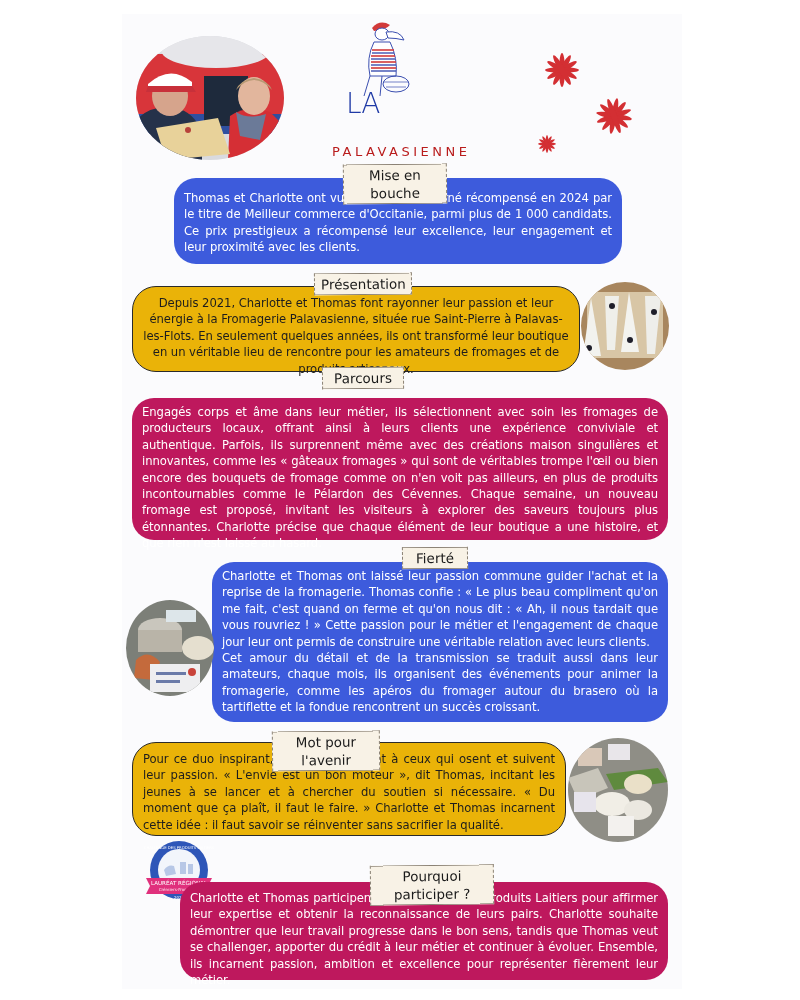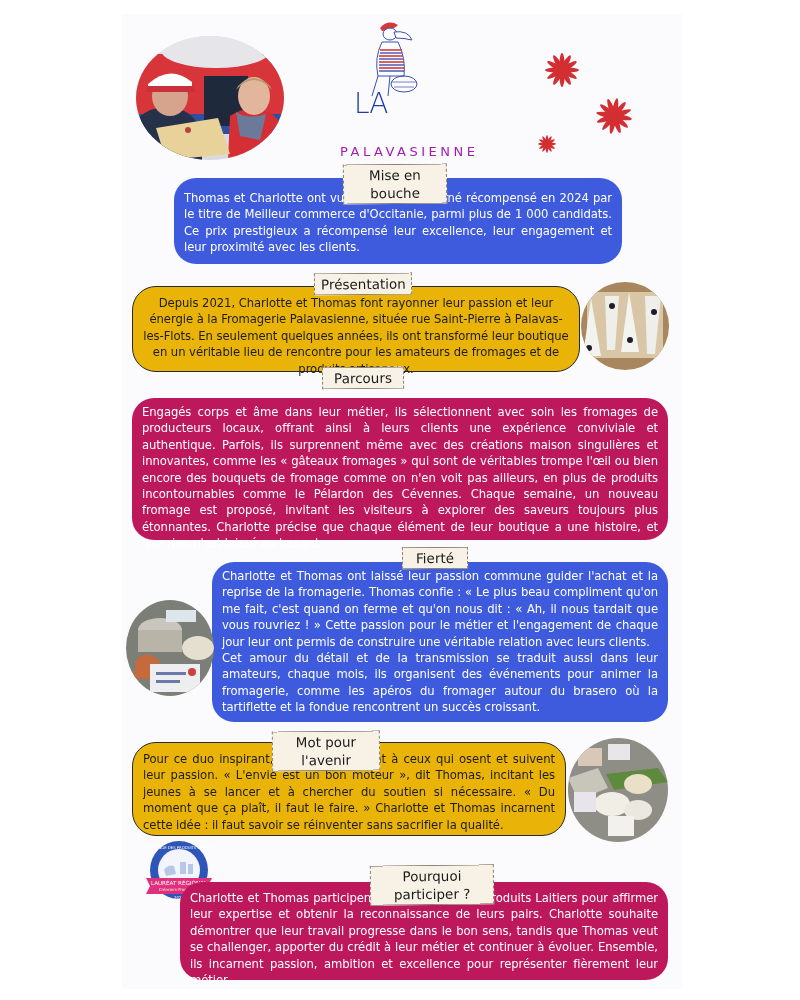--- a/index.html
+++ b/index.html
@@ -31,21 +31,21 @@
       text-align: center; padding: 1px 6px;
       border-top: 1px solid #8b8275; border-bottom: 1px solid #8b8275;
       border-left: 1px dashed #8b8275; border-right: 1px dashed #8b8275;
       transform: rotate(-0.6deg);
       z-index: 3;
     }
     .logo-word {
       position: absolute; color: #1f3aa6; font-family: "DejaVu Sans", sans-serif;
       font-weight: 300; letter-spacing: -1px;
     }
-    .sub-word { position: absolute; color: #a21caf; font-size: 13px; letter-spacing: 3.5px; }
+    .sub-word { position: absolute; color: #b91c1c; font-size: 13px; letter-spacing: 3.5px; }
   </style>
 </head>
 <body>
 
 <div class="page">
 
   <div class="circle-photo" style="left:14px; top:22px; width:148px; height:124px;">
     <svg width="148" height="124" viewBox="0 0 148 124">
       <rect width="148" height="124" fill="#d9dadf"></rect>
       <rect x="0" y="18" width="148" height="60" fill="#d8353a"></rect>
@@ -61,21 +61,21 @@
       <path d="M92 124 L94 80 Q112 68 134 76 L148 90 L148 124 Z" fill="#d52f35"></path>
       <ellipse cx="118" cy="60" rx="16" ry="19" fill="#e2b69d"></ellipse>
       <path d="M100 54 Q118 34 136 54 Q132 44 118 42 Q104 44 100 54 Z" fill="#b79a74"></path>
       <path d="M100 76 Q112 84 130 78 L124 104 L104 100 Z" fill="#6b7a98"></path>
 
       <path d="M20 92 L82 82 L94 118 L30 124 Z" fill="#e8d29a"></path>
       <circle cx="52" cy="94" r="3" fill="#b8423a"></circle>
     </svg>
   </div>
 
-  <div class="abs" style="left:190px; top:6px; width:170px; height:140px;">
+  <div class="abs" style="left:182px; top:6px; width:170px; height:140px;">
     <svg class="abs" style="left:48px; top:0px;" width="70" height="82" viewBox="0 0 70 82">
       <path d="M20 8 Q28 -1 38 5 Q34 10 22 11 Z" fill="#d23a3a"></path>
       <ellipse cx="30" cy="14" rx="7" ry="6" fill="#fff" stroke="#3b4fb0" stroke-width="1"></ellipse>
       <path d="M34 12 Q48 10 52 20 Q44 18 36 18 Z" fill="#fff" stroke="#3b4fb0" stroke-width="1"></path>
       <path d="M22 22 Q14 38 18 56 L44 56 Q46 38 38 22 Z" fill="#fff" stroke="#3b4fb0" stroke-width="1"></path>
       <g stroke="#d23a3a" stroke-width="1.6">
         <line x1="20" y1="30" x2="42" y2="30"></line>
           <line x1="19" y1="36" x2="43" y2="36"></line>
         <line x1="19" y1="42" x2="44" y2="42"></line>
           <line x1="19" y1="48" x2="44" y2="48"></line>

